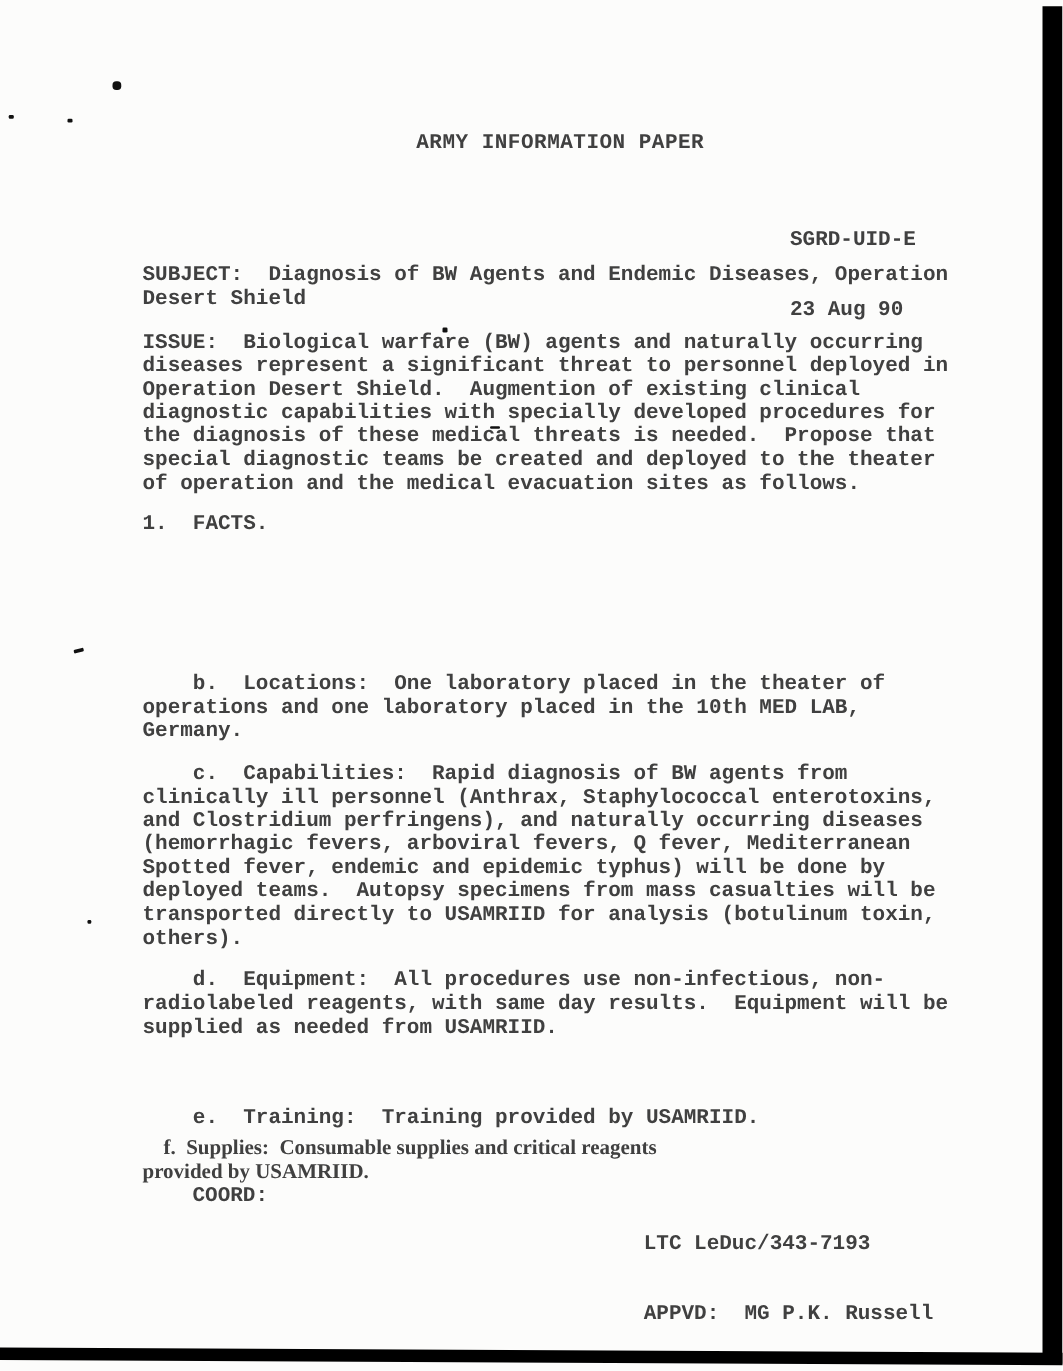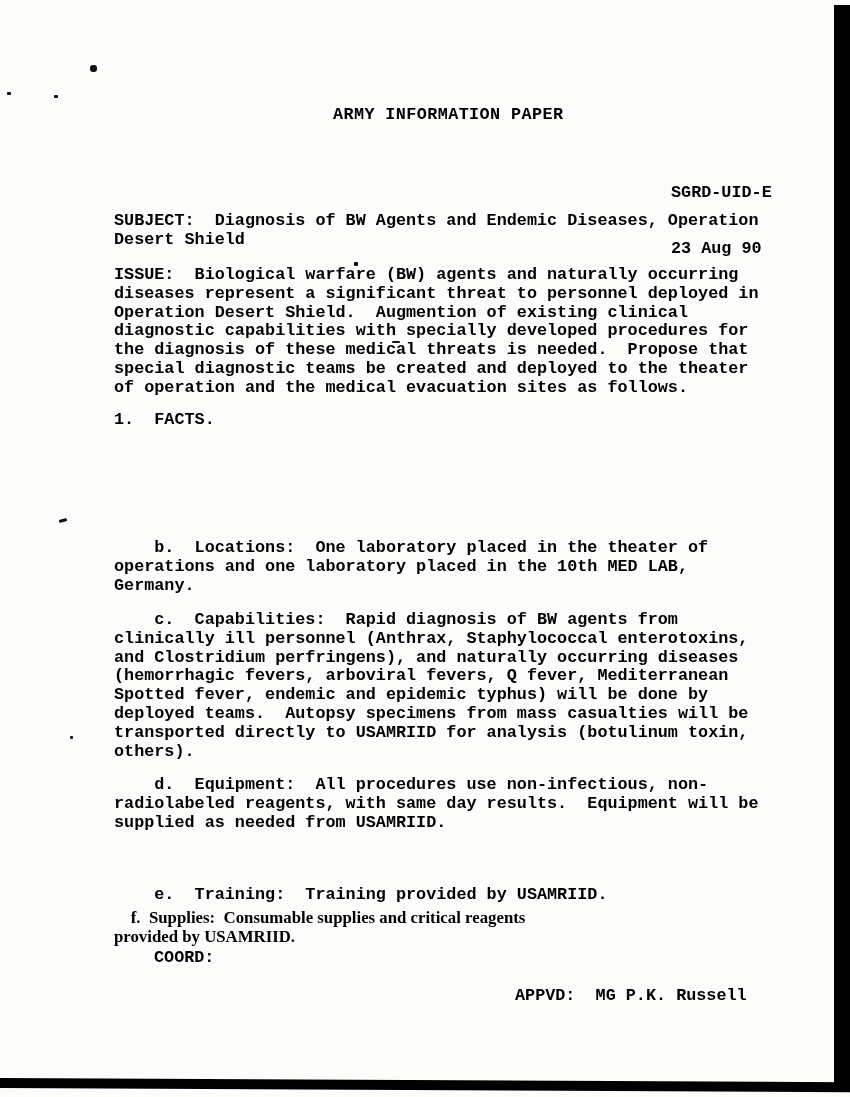--- a/index.html
+++ b/index.html
@@ -12,21 +12,21 @@
   }
   .paper {
     position: relative;
     width: 850px;
     height: 1097px;
     background: #fcfcfb;
     font-family: "Liberation Mono", "DejaVu Sans Mono", monospace;
     font-weight: 700;
     font-size: 16.8px;
     line-height: 18.8px;
-    color: #000000;
+    color: #404040;
   }
   .tblock {
     position: absolute;
     white-space: pre;
     margin: 0;
   }
   .title {
     letter-spacing: 0.4px;
   }
   .scan-bar {
@@ -47,21 +47,21 @@
   <div class="speck" style="left:90px; top:65px; width:7px; height:7px; border-radius:3px;"></div>
   <div class="speck" style="left:7px; top:92px; width:4px; height:3px;"></div>
   <div class="speck" style="left:54px; top:95px; width:4px; height:3px;"></div>
   <div class="speck" style="left:59px; top:519px; width:8px; height:3px; transform:rotate(-14deg);"></div>
   <div class="speck" style="left:70px; top:736px; width:3px; height:3px;"></div>
   <div class="speck" style="left:354px; top:262px; width:4px; height:4px;"></div>
   <div class="speck" style="left:392px; top:341px; width:8px; height:2px;"></div>
 
   <div class="tblock title" style="left:333px; top:106px;">ARMY INFORMATION PAPER</div>
 
-  <div class="tblock" style="left:671px; top:146px;">
+  <div class="tblock" style="left:632px; top:146px;">
     <div>SGRD-UID-E</div>
     <div>23 Aug 90</div>
   </div>
 
   <div class="tblock" style="left:114px; top:212px;">SUBJECT:  Diagnosis of BW Agents and Endemic Diseases, Operation
 Desert Shield</div>
 
   <div class="tblock" style="left:114px; top:266px;">ISSUE:  Biological warfare (BW) agents and naturally occurring
 diseases represent a significant threat to personnel deployed in
 Operation Desert Shield.  Augmention of existing clinical
@@ -91,19 +91,20 @@
 supplied as needed from USAMRIID.</div>
 
   <div class="tblock" style="left:114px; top:846px;margin-top:40px;">    e.  Training:  Training provided by USAMRIID.</div>
 
   <div class="tblock" style="left:114px; top:909px;font-family:Liberation Serif, serif;">    f.  Supplies:  Consumable supplies and critical reagents
 provided by USAMRIID.</div>
 
   <div class="tblock" style="left:114px; top:949px;margin-left:40px;">COORD:</div>
 
   <div class="tblock" style="left:515px; top:949px;">
+    <div>LTC LeDuc/343-7193</div>
     <div>APPVD:  MG P.K. Russell</div>
   </div>
 
   <div class="scan-bar" style="left:834px; top:5px; width:16px; height:1086px;"></div>
   <div class="scan-bar" style="left:0px; top:1078px; width:860px; height:10px; transform:rotate(0.28deg); transform-origin:0 0;"></div>
 
 </div>
 
 </body></html>

